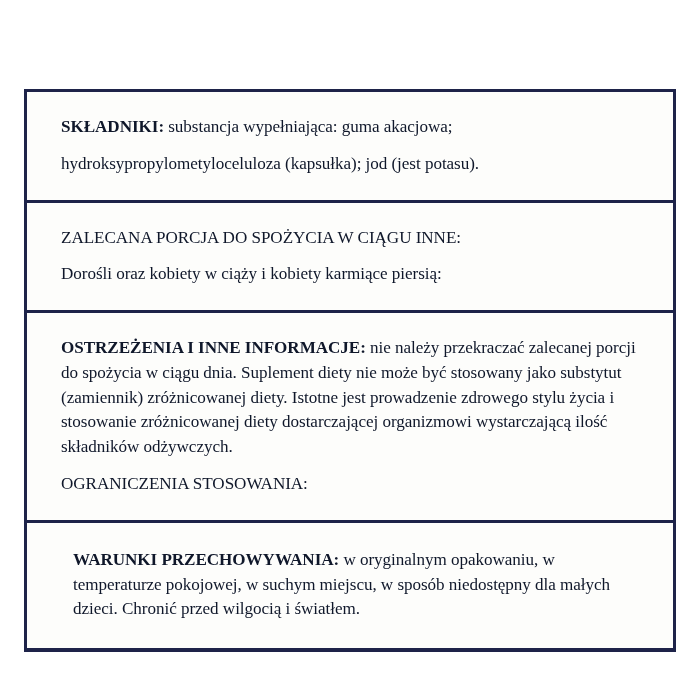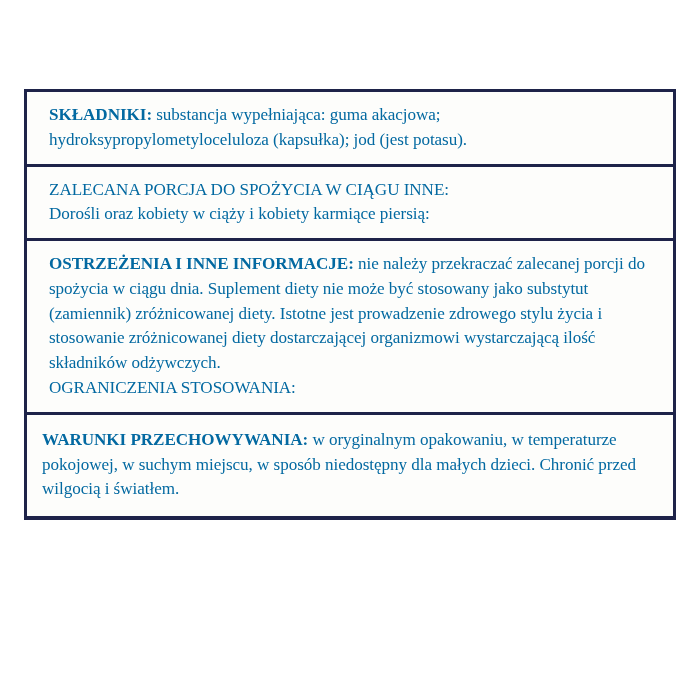--- a/index.html
+++ b/index.html
@@ -29,28 +29,28 @@
     box-sizing: border-box;
     border-bottom: 3px solid #1e2349;
     padding: 11px 14px 11px 22px;
     background: #fdfdfb;
   }
   .section:last-child {
     border-bottom: none;
   }
 
   .section.s-storage {
-    padding-left: 15px;
+    padding-left: 34px;
     padding-top: 13px;
     padding-bottom: 14px;
   }
 
   .para {
-    margin: 0;
-    color: #0369a1;
+    margin: 12px;
+    color: #0f172a;
     font-size: 17.1px;
     line-height: 1.42;
     letter-spacing: -0.05px;
     text-rendering: optimizeLegibility;
   }
 
   .para + .para {
     margin-top: 0;
   }
 

